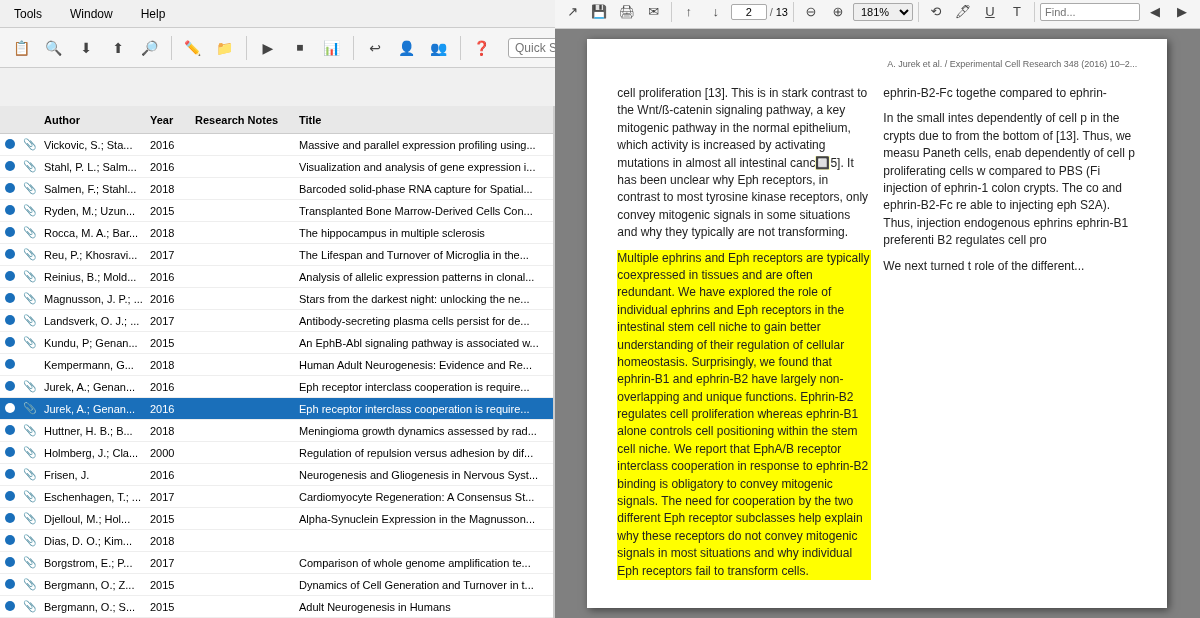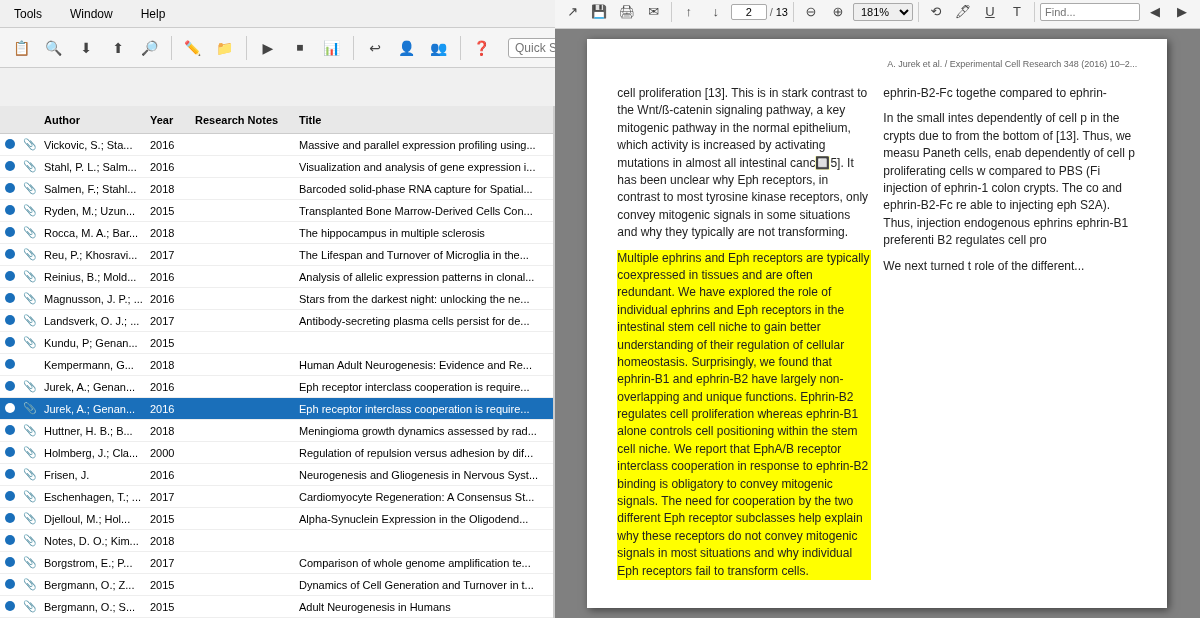--- a/index.html
+++ b/index.html
@@ -406,20 +406,21 @@
         <div class="ref-row">
     <div class="col-dots">
       <span class="dot" style=""></span>
     </div>
     <div class="col-attach">
       <span style="font-size:11px;">📎</span>
     </div>
     <div class="col-author">Kundu, P; Genan...</div>
     <div class="col-year">2015</div>
     <div class="col-notes"></div>
+    <div class="col-title">An EphB-Abl signaling pathway is associated w...</div>
   </div>
         <div class="ref-row">
     <div class="col-dots">
       <span class="dot" style=""></span>
     </div>
     <div class="col-attach">
       
     </div>
     <div class="col-author">Kempermann, G...</div>
     <div class="col-year">2018</div>
@@ -501,30 +502,30 @@
         <div class="ref-row">
     <div class="col-dots">
       <span class="dot" style=""></span>
     </div>
     <div class="col-attach">
       <span style="font-size:11px;">📎</span>
     </div>
     <div class="col-author">Djelloul, M.; Hol...</div>
     <div class="col-year">2015</div>
     <div class="col-notes"></div>
-    <div class="col-title">Alpha-Synuclein Expression in the Oligodend...</div>
-  </div>
-        <div class="ref-row">
-    <div class="col-dots">
-      <span class="dot" style=""></span>
-    </div>
-    <div class="col-attach">
-      <span style="font-size:11px;">📎</span>
-    </div>
-    <div class="col-author">Notes, D. O.; Kim...</div>
+    <div class="col-title">Alpha-Synuclein Expression in the Magnusson...</div>
+  </div>
+        <div class="ref-row">
+    <div class="col-dots">
+      <span class="dot" style=""></span>
+    </div>
+    <div class="col-attach">
+      <span style="font-size:11px;">📎</span>
+    </div>
+    <div class="col-author">Dias, D. O.; Kim...</div>
     <div class="col-year">2018</div>
     <div class="col-notes"></div>
   </div>
         <div class="ref-row">
     <div class="col-dots">
       <span class="dot" style=""></span>
     </div>
     <div class="col-attach">
       <span style="font-size:11px;">📎</span>
     </div>

